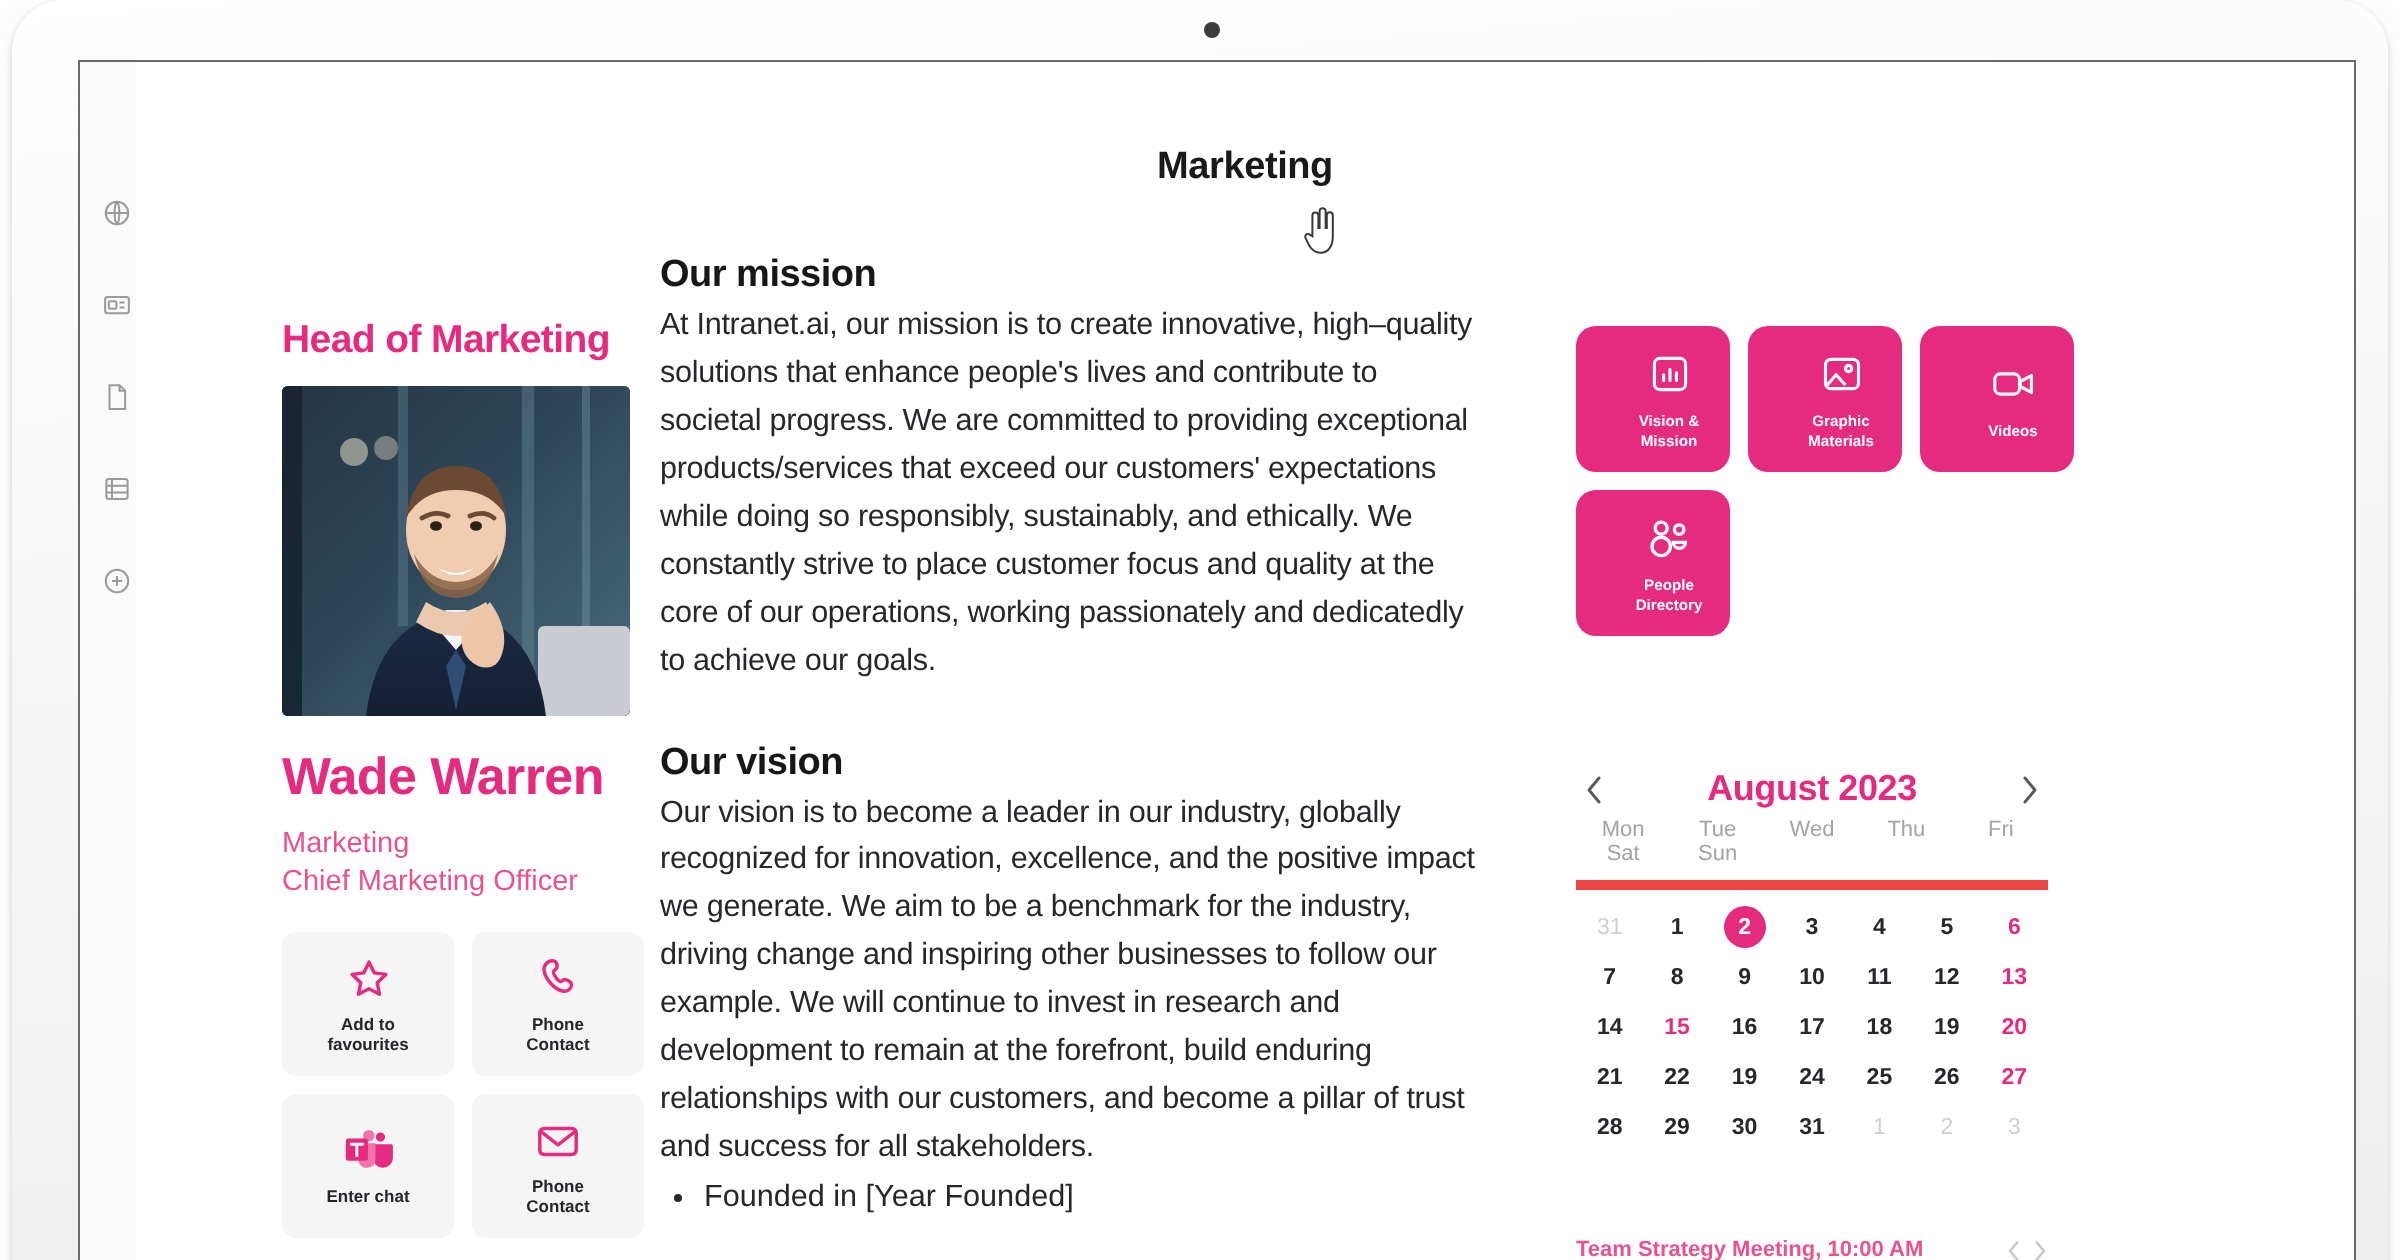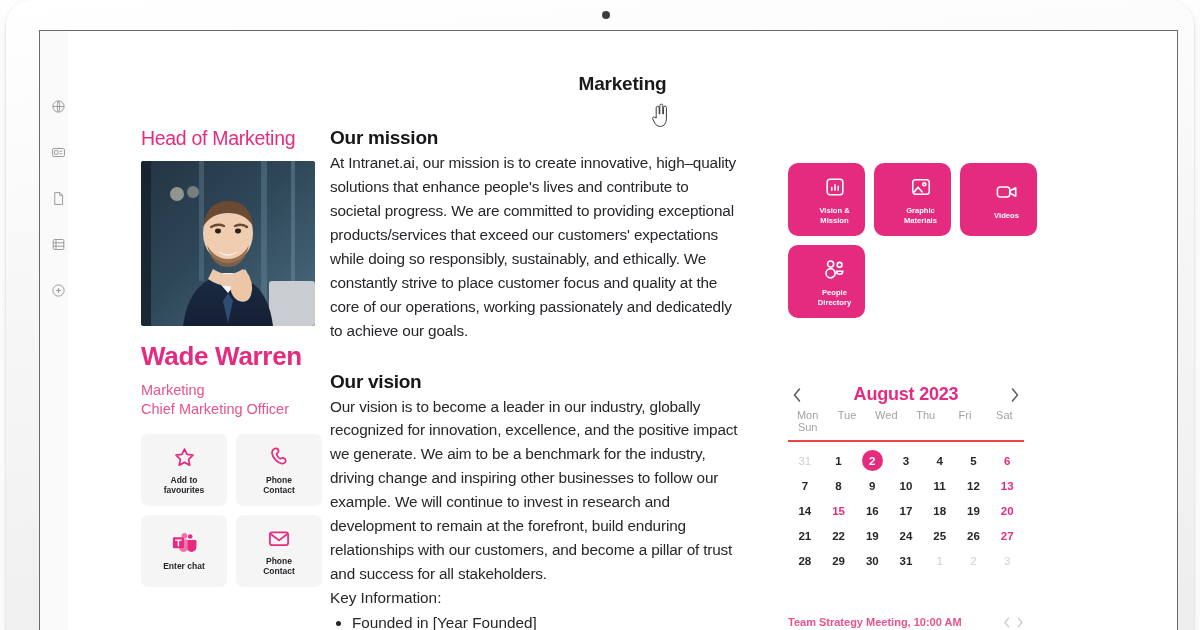--- a/index.html
+++ b/index.html
@@ -113,23 +113,24 @@
 
   
   #col-left {
     width: 262px;
     padding-left: 73px;
     flex: none;
   }
   #role-title {
     color: #e52b7f;
     font-size: 19.5px;
-    font-weight: normal;
+    font-weight: bold;
     letter-spacing: -0.3px;
     margin-bottom: 11px;
+    margin-top: 32px;
   }
   #profile-photo {
     width: 174px;
     height: 165px;
     border-radius: 3px;
     overflow: hidden;
     position: relative;
     background: #1d2a38;
   }
   #profile-photo svg { display: block; width: 100%; height: 100%; }
@@ -275,23 +276,23 @@
     color: #5a5a5a;
     cursor: pointer;
     display: flex;
     align-items: center;
     justify-content: center;
     width: 18px;
     height: 18px;
   }
   #cal-weekdays {
     display: grid;
-    grid-template-columns: repeat(6, 1fr);
+    grid-template-columns: repeat(5, 1fr);
     padding-bottom: 7px;
-    border-bottom: 2px solid #ef4444;
+    border-bottom: 5px solid #ef4444;
   }
   .cal-wd {
     text-align: center;
     font-size: 11px;
     color: #a3a3a3;
   }
   #cal-days {
     display: grid;
     grid-template-columns: repeat(7, 1fr);
     row-gap: 2px;
@@ -484,21 +485,20 @@
 
         <div id="col-mid">
           <div>
             <div class="section-heading">Our mission</div>
             <div class="section-body">At Intranet.ai, our mission is to create innovative, high–quality solutions that enhance people's lives and contribute to societal progress. We are committed to providing exceptional products/services that exceed our customers' expectations while doing so responsibly, sustainably, and ethically. We constantly strive to place customer focus and quality at the core of our operations, working passionately and dedicatedly to achieve our goals.</div>
           </div>
 
           <div id="vision-block">
             <div class="section-heading">Our vision</div>
             <div class="section-body">Our vision is to become a leader in our industry, globally recognized for innovation, excellence, and the positive impact we generate. We aim to be a benchmark for the industry, driving change and inspiring other businesses to follow our example. We will continue to invest in research and development to remain at the forefront, build enduring relationships with our customers, and become a pillar of trust and success for all stakeholders.</div>
-            <div id="key-info-label">Key Information:</div>
             <ul id="key-info-list">
               <li>Founded in [Year Founded]</li>
             </ul>
           </div>
         </div>
 
         <div id="col-right">
 
           <div id="quicklink-grid">
             <div class="quicklink-tile">

